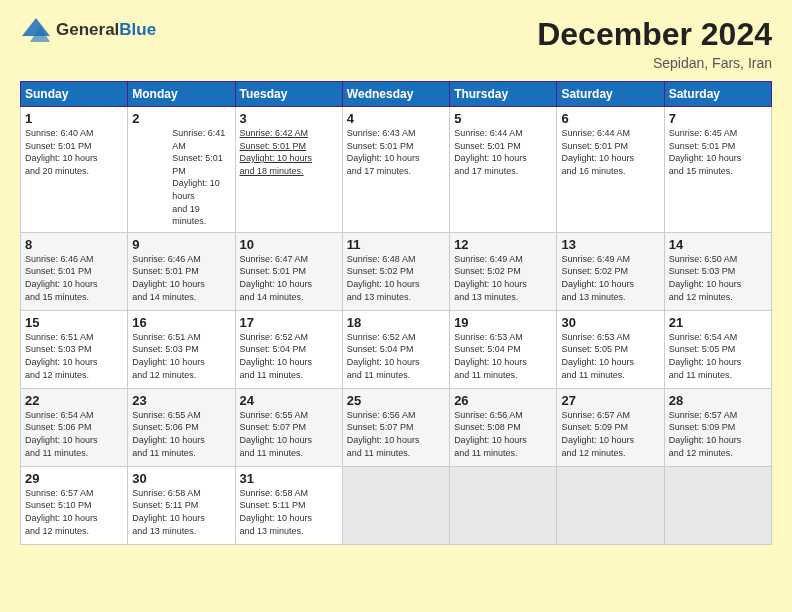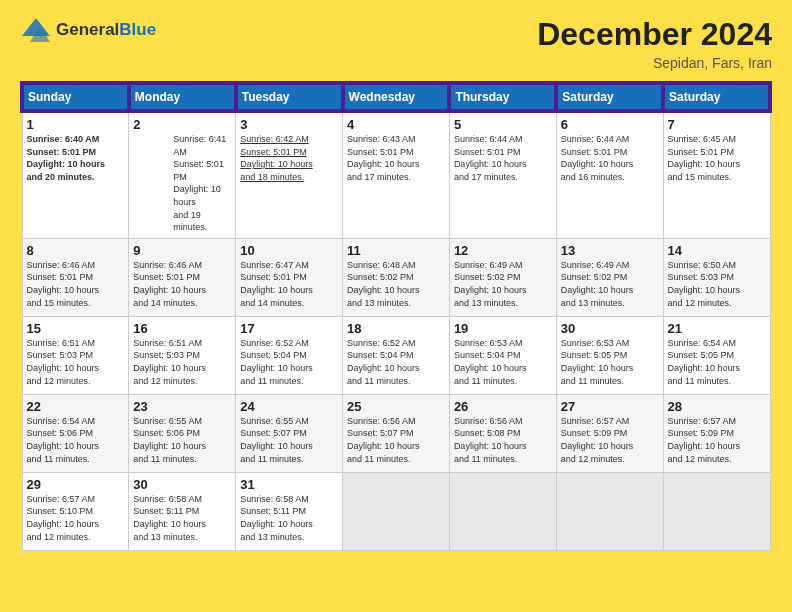--- a/index.html
+++ b/index.html
@@ -7,21 +7,21 @@
       font-family: Arial, sans-serif;
       background: #fff;
       width: 792px;
       height: 612px;
       overflow: hidden;
     }
     .page {
       width: 792px;
       min-height: 612px;
       padding: 16px 20px 10px 20px;
-      background: #fde047;
+      background: #fef9c3;
     }
     .header {
       display: flex;
       align-items: flex-start;
       justify-content: space-between;
       margin-bottom: 10px;
     }
     .logo {
       display: flex;
       flex-direction: column;
@@ -46,21 +46,21 @@
       border-collapse: collapse;
       table-layout: fixed;
     }
     .calendar th {
       background: #1a6fba;
       color: #fff;
       font-size: 12px;
       font-weight: bold;
       padding: 5px 4px;
       text-align: left;
-      border: 4px solid #4c1d95;
+      border: 1px solid #4c1d95;
     }
     .calendar td {
       vertical-align: top;
       padding: 4px 4px;
       font-size: 9.5px;
       color: #333;
       border: 1px solid #ccc;
       height: 78px;
       background: #fff;
     }
@@ -119,21 +119,21 @@
           <th>Wednesday</th>
           <th>Thursday</th>
           <th>Saturday</th>
           <th>Saturday</th>
         </tr>
     </thead>
     <tbody id="calendar-body">
     <tr>
           <td>
             <span class="day-num">1</span>
-            <div class="day-info" style="white-space: pre-line; font-weight: bold;">Sunrise: 6:40 AM
+            <div class="day-info" style="white-space: pre-line;">Sunrise: 6:40 AM
 Sunset: 5:01 PM
 Daylight: 10 hours
 and 20 minutes.</div>
           </td>
           <td>
             <span class="day-num">2</span>
             <div class="day-info" style="white-space: pre-line; margin-left: 40px;">Sunrise: 6:41 AM
 Sunset: 5:01 PM
 Daylight: 10 hours
 and 19 minutes.</div>

